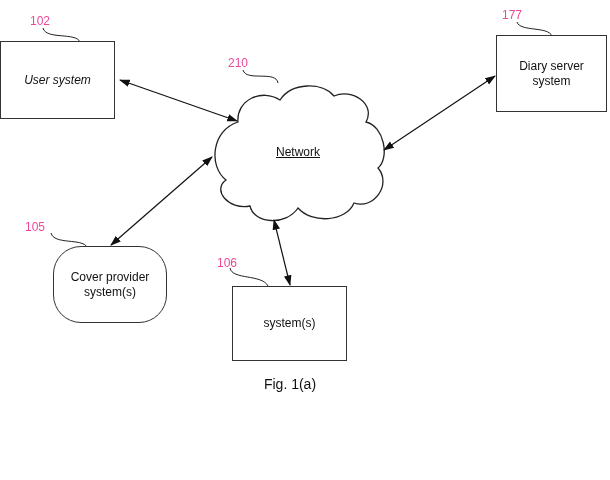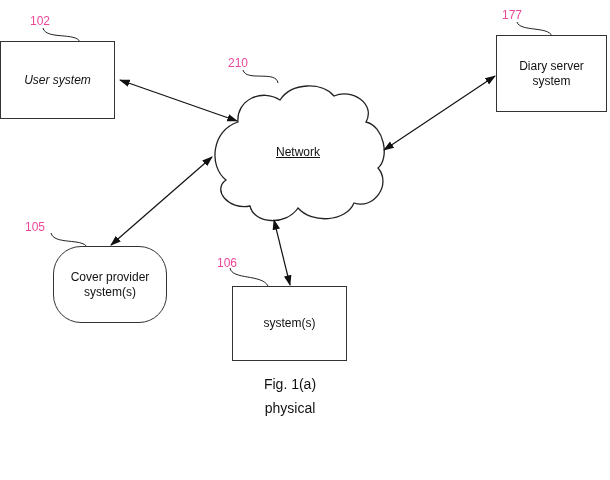--- a/index.html
+++ b/index.html
@@ -75,14 +75,13 @@
 <div class="box" style="left:232px;top:286px;width:115px;height:75px;">
   <div>
     <div>system(s)</div>
   </div>
 </div>
 
 <div class="net-label" style="left:276px;top:145px;">Network</div>
 
 <div class="caption">
   <div>Fig. 1(a)</div>
-  <div>physical</div>
 </div>
 
 </body></html>

